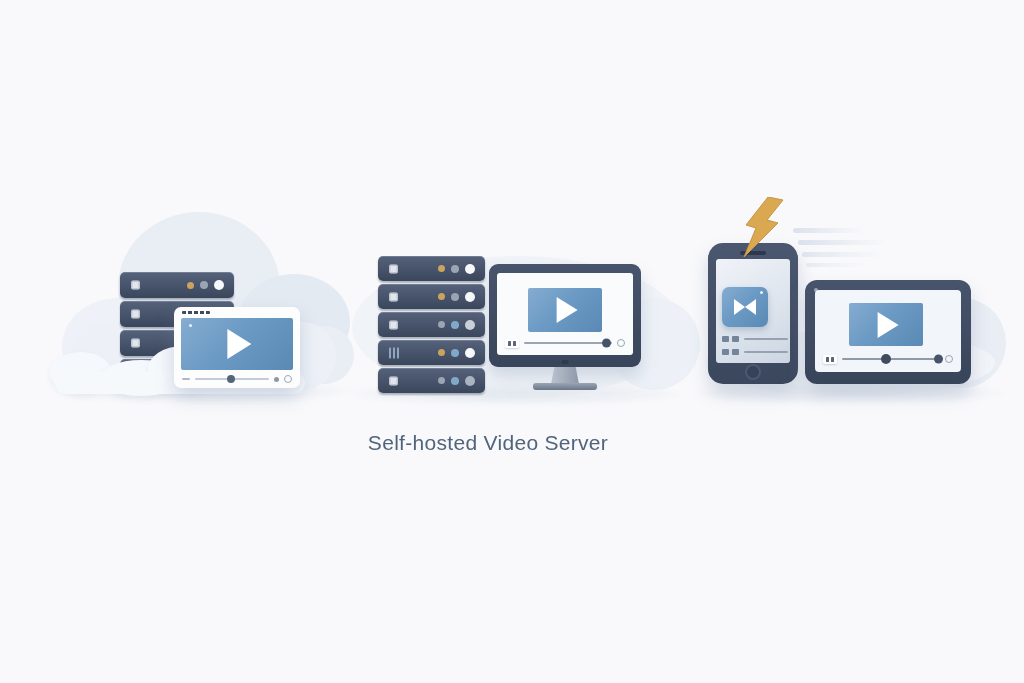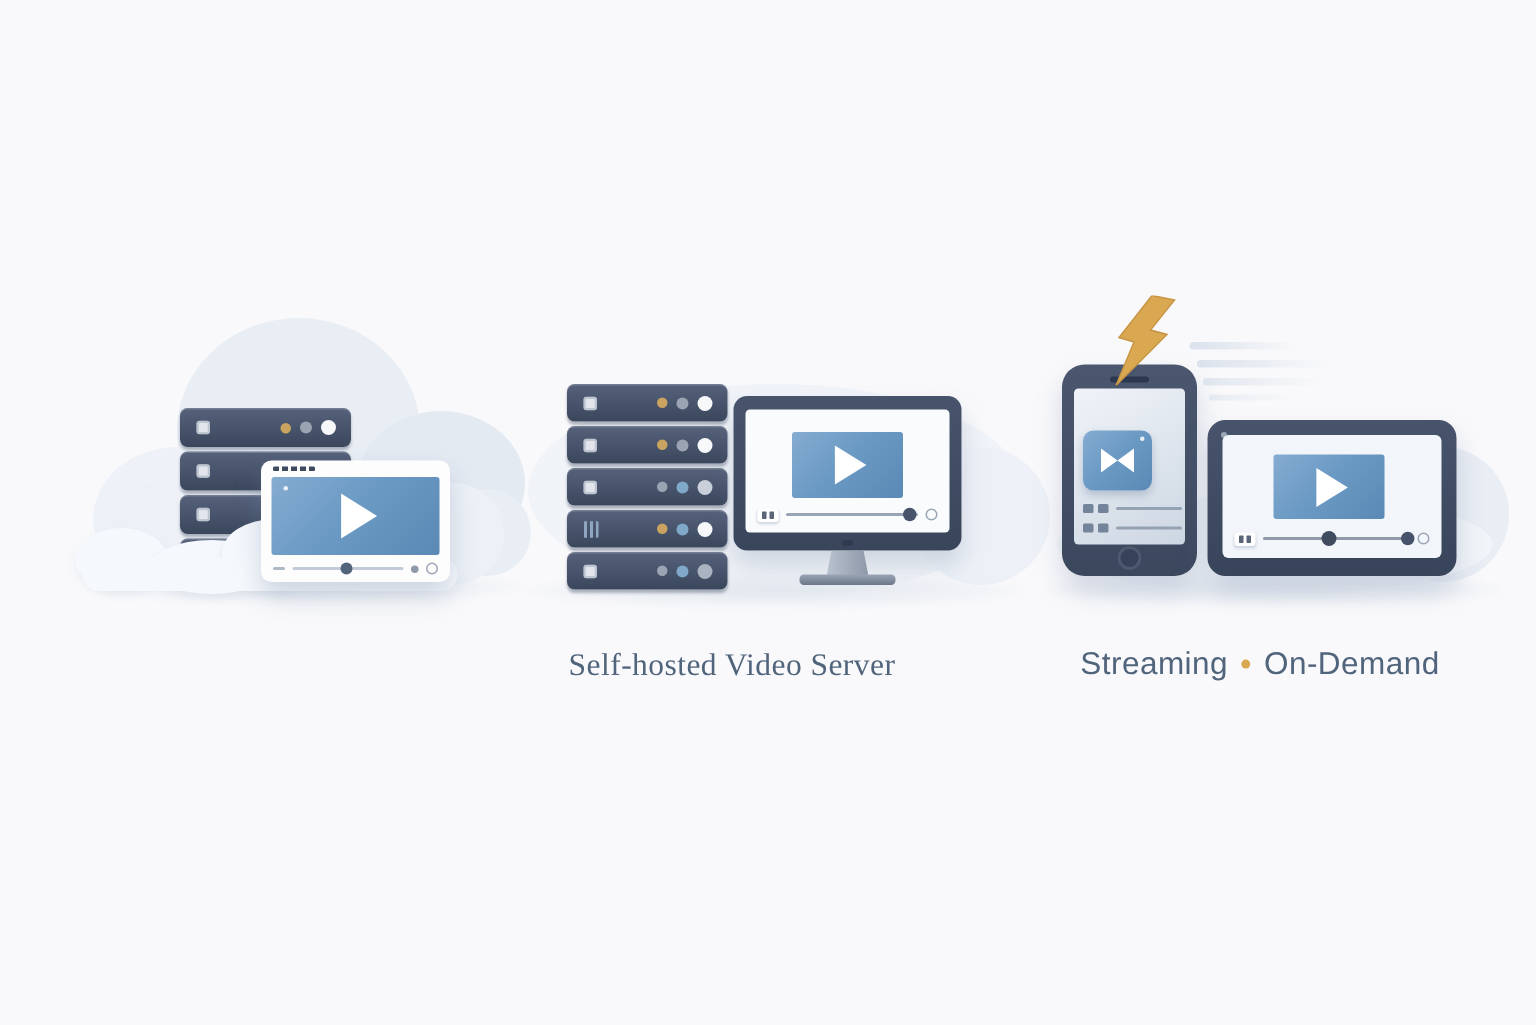--- a/index.html
+++ b/index.html
@@ -252,22 +252,17 @@
           </span>
         <span class="track" style="background:#8f9aa9;">
           <span class="knob" style="width: 10px; height: 10px; background: rgb(63, 75, 95); left: calc(44% - 4px);"></span>
           <span class="knob" style="width:9px;height:9px;background:#46536a;left:calc(100% - 6px);"></span>
         </span>
         <span class="ring"></span>
       </div>
     </div>
   </div>
 
-  <div class="caption" style="left:358px;width:260px;font-family:Liberation Serif, serif;">
+  <div class="caption" style="left:358px;width:260px;">
     <span>Self-hosted Video Server</span>
   </div>
-  <div class="caption" style="left:710px;width:260px;">
-    <span>Streaming</span>
-    <span class="sep">•</span>
-    <span>On-Demand</span>
-  </div>
 
 </div>
 
 </body></html>

